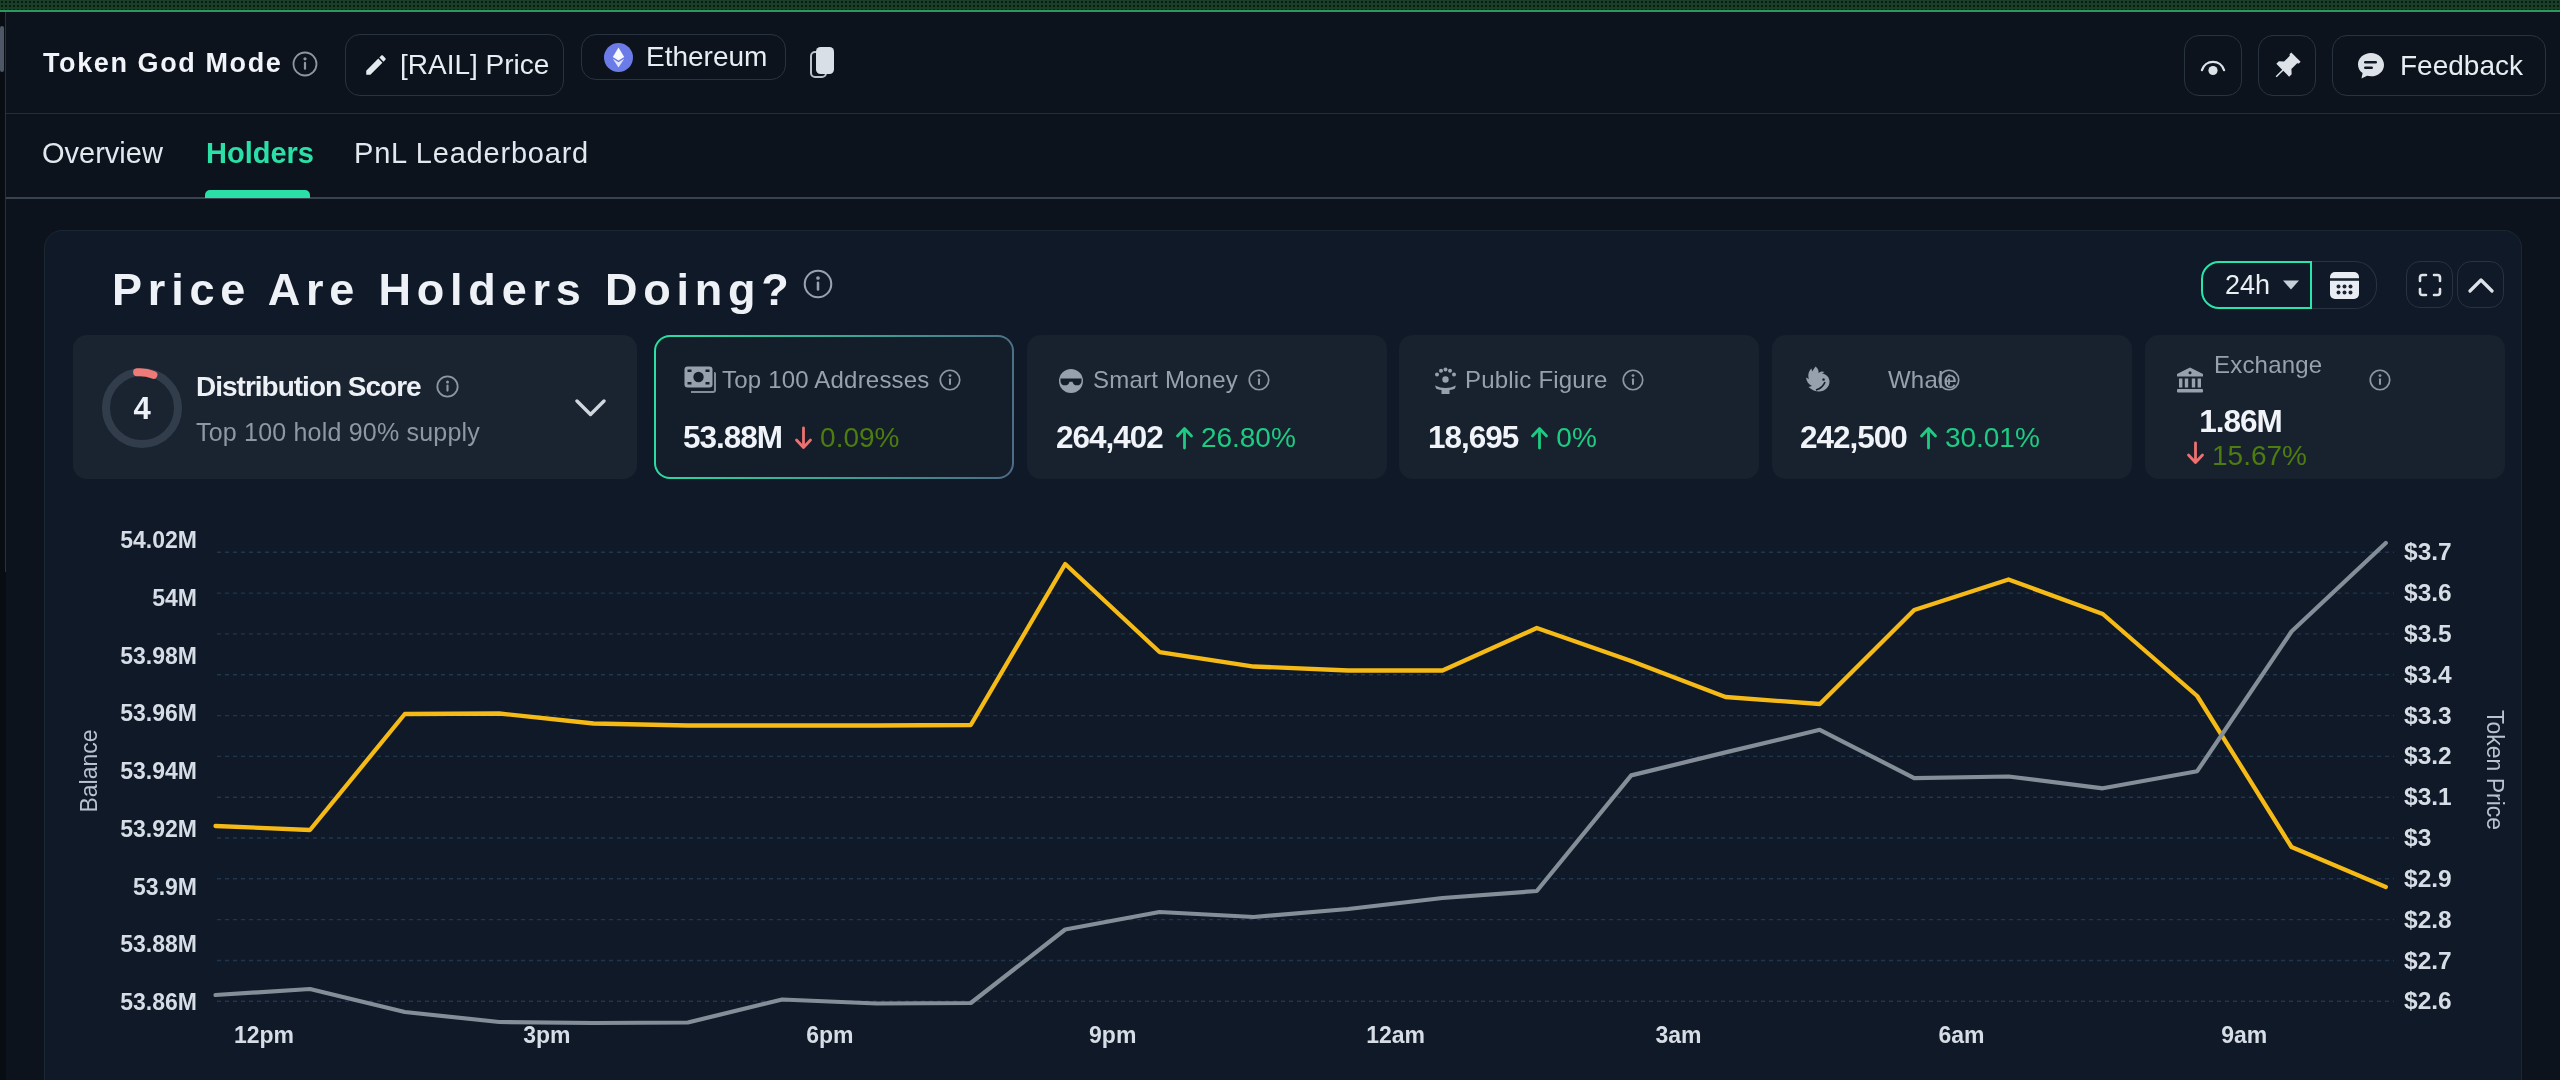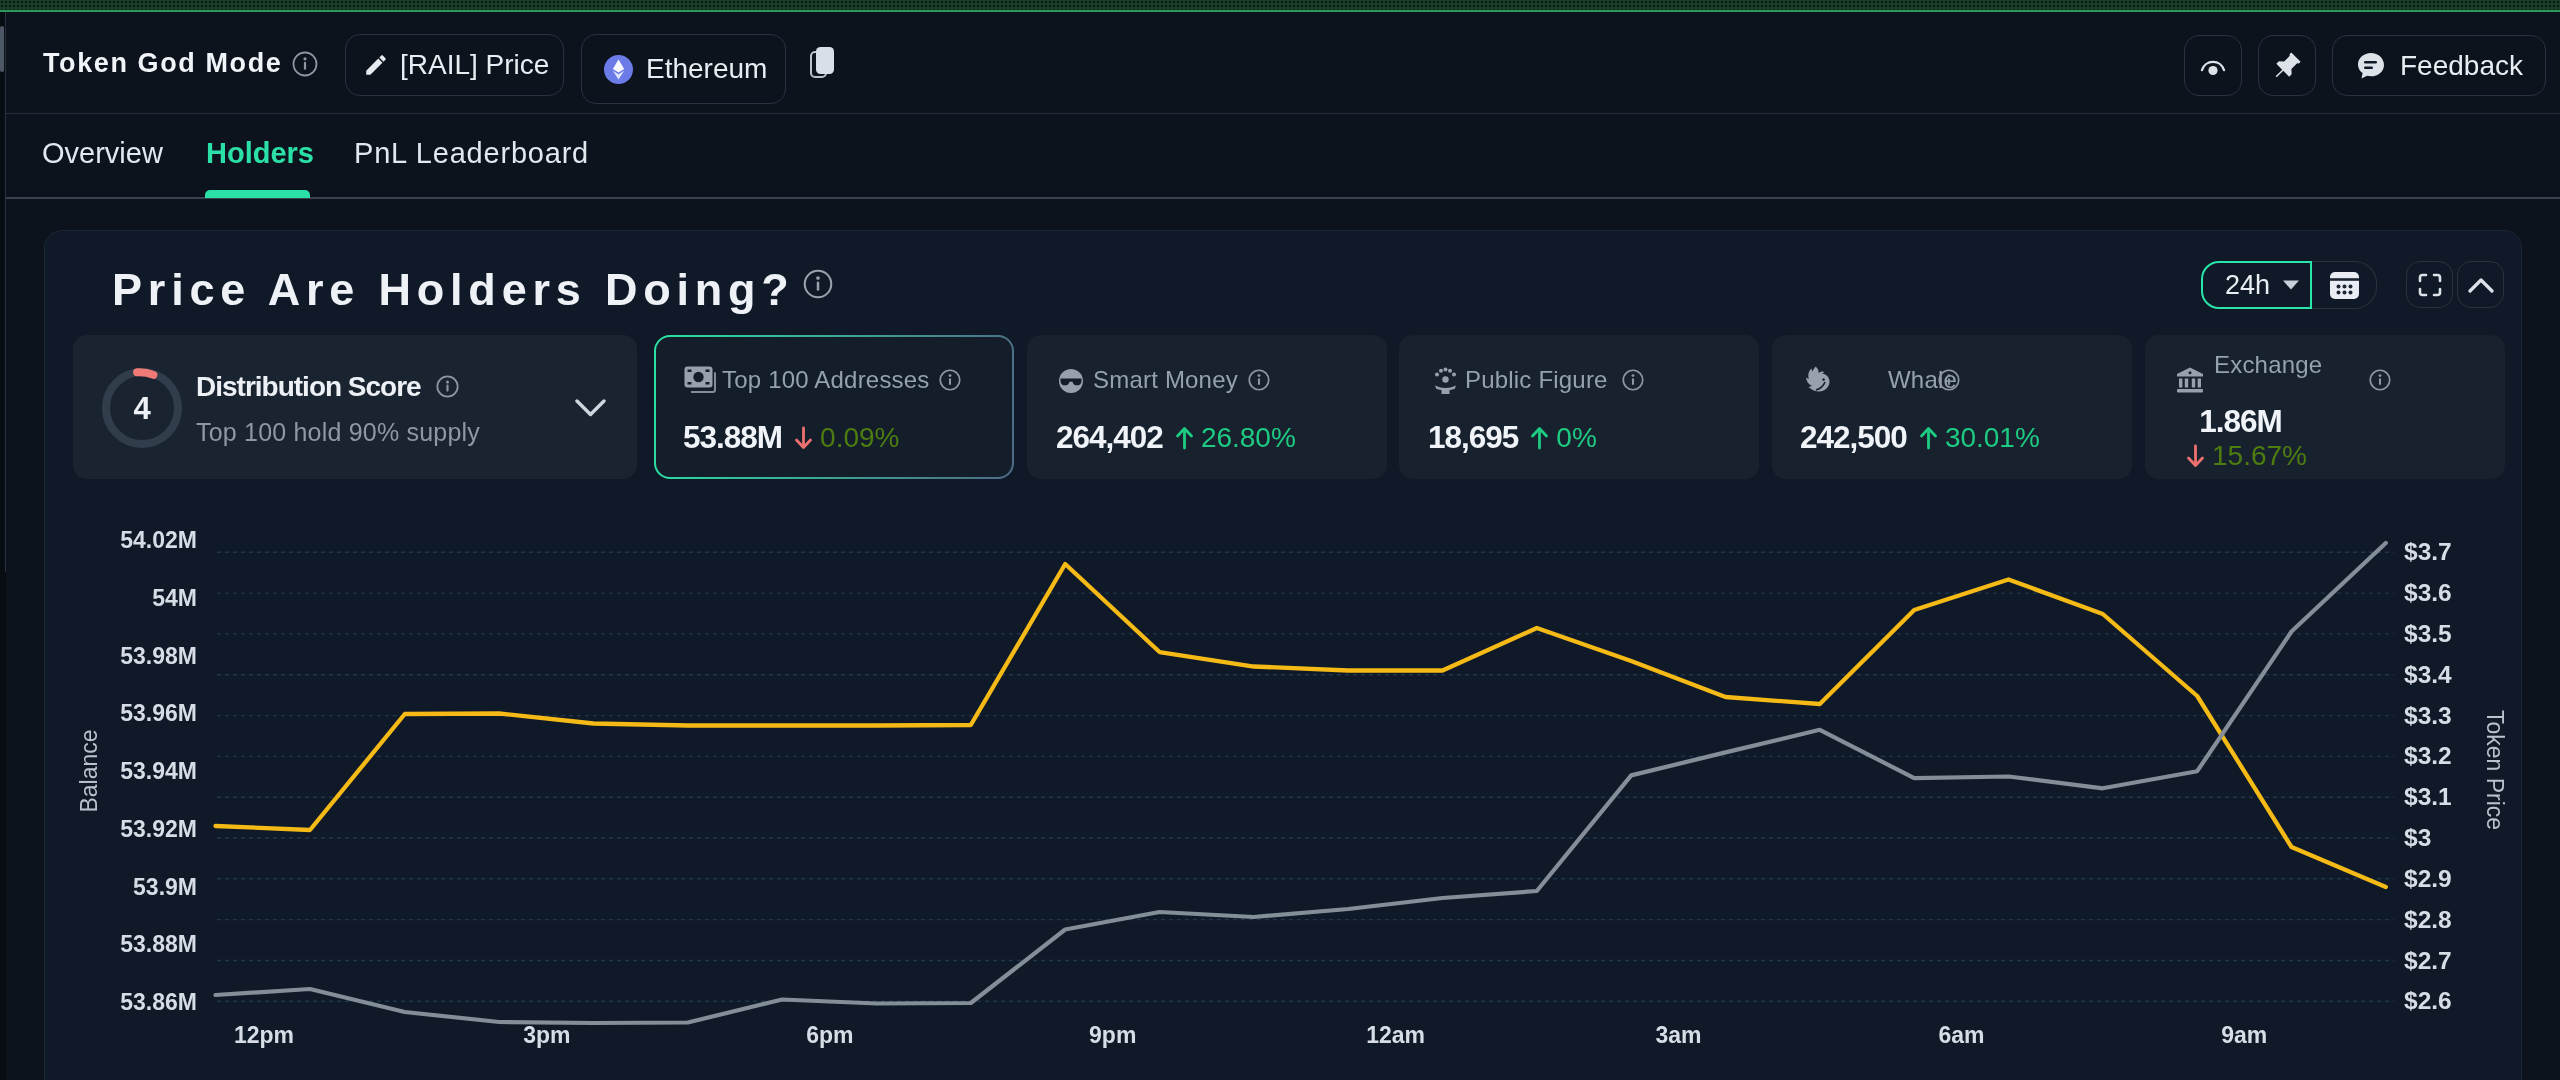--- a/index.html
+++ b/index.html
@@ -53,21 +53,21 @@
       <rect x="11.9" y="10.8" width="2.2" height="8" rx="1.1" fill="#8d97a3"></rect>
     </svg></div>
 
 <div class="abs btn" style="left:345px; top:34px; width:219px; height:62px;">
   <svg style="margin-left:17px" width="26" height="26" viewBox="0 0 24 24" fill="#e6ebf1">
       <path d="M3 17.2V21h3.8L17.9 9.9l-3.8-3.8L3 17.2zM20.7 7.1c.4-.4.4-1 0-1.4l-2.4-2.4c-.4-.4-1-.4-1.4 0l-1.8 1.8 3.8 3.8 1.8-1.8z"></path>
     </svg>
   <span style="margin-left:11px; font-size:28px;">[RAIL] Price</span>
 </div>
 
-<div class="abs btn" style="left:581px; top:34px; width:205px; height:70px;">
+<div class="abs btn" style="left:581px; top:34px; width:205px; height:46px;">
   <svg style="margin-left:22px" width="29" height="29" viewBox="0 0 29 29">
       <circle cx="14.5" cy="14.5" r="14.5" fill="#6b7ce8"></circle>
       <g fill="#fff">
         <path d="M14.5 4.5 L20.2 14.1 L14.5 17.5 L8.8 14.1 Z" opacity="0.95"></path>
         <path d="M14.5 19.2 L20.2 15.8 L14.5 24.5 L8.8 15.8 Z" opacity="0.8"></path>
       </g>
     </svg>
   <span style="margin-left:13px; font-size:28px;">Ethereum</span>
 </div>
 
@@ -272,21 +272,21 @@
       <rect x="1" y="23" width="26" height="3.4" rx="1"></rect>
     </svg></div>
 <div class="abs stat-title" style="left:2214px; top:351px;">Exchange</div>
 <div class="abs" style="left:2369px; top:369px;"><svg width="22" height="22" viewBox="0 0 26 26">
       <circle cx="13" cy="13" r="11.5" fill="none" stroke="#8d97a3" stroke-width="2"></circle>
       <circle cx="13" cy="7.8" r="1.7" fill="#8d97a3"></circle>
       <rect x="11.8" y="10.8" width="2.4" height="8" rx="1.2" fill="#8d97a3"></rect>
     </svg></div>
 <div class="abs" style="left:2174px; top:403px; display:flex; align-items:center;flex-direction:column;">
     <span class="stat-value">1.86M</span>
-    <span class="pct-down" style="display:flex; align-items:center; margin-left:12px;">
+    <span class="pct-down" style="display:flex; margin-left:12px;">
       <svg style="margin-right:7px" width="19" height="26" viewBox="0 0 19 26" fill="none" stroke="#ee7170" stroke-width="2.8" stroke-linecap="round" stroke-linejoin="round">
         <path d="M9.5 3 V21.5"></path>
         <path d="M2.5 15 L9.5 22.5 L16.5 15"></path>
       </svg>
       <span>15.67%</span>
     </span>
   </div>
 
 <svg class="abs" style="left:0; top:0;" width="2560" height="1080" viewBox="0 0 2560 1080">
   <g stroke="#2c4f6b" stroke-width="1.4" stroke-dasharray="4 4" opacity="0.55">

